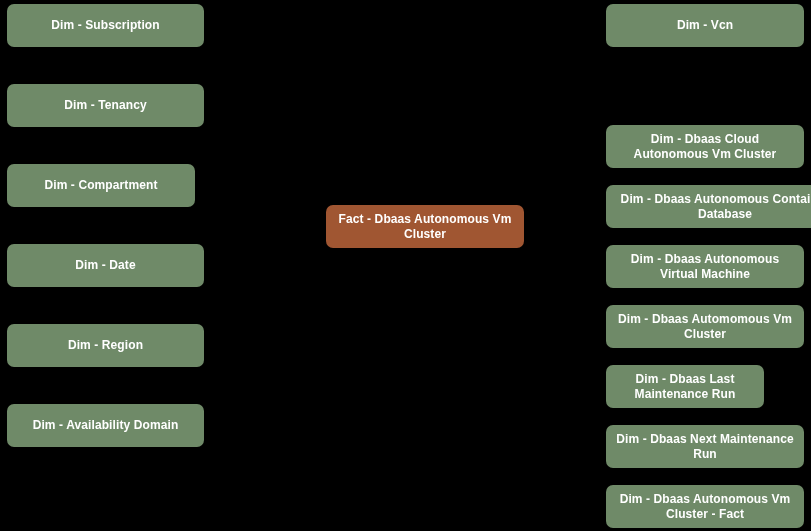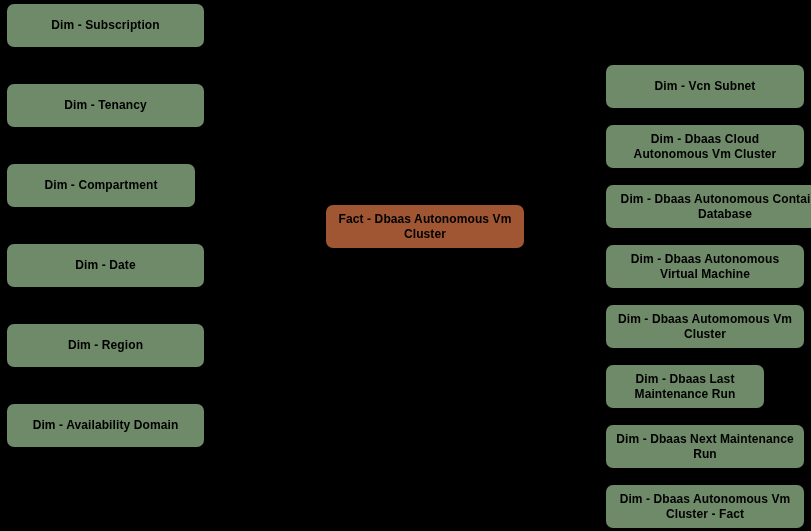--- a/index.html
+++ b/index.html
@@ -19,21 +19,21 @@
     overflow: hidden;
   }
   .node {
     position: absolute;
     box-sizing: border-box;
     border-radius: 7px;
     display: flex;
     align-items: center;
     justify-content: center;
     text-align: center;
-    color: #000000;
+    color: #ffffff;
     font-size: 12px;
     font-weight: bold;
     line-height: 15px;
     letter-spacing: 0.1px;
     padding: 2px 6px;
     -webkit-font-smoothing: antialiased;
   }
   .node.dim {
     background: #6f8a68;
   }
@@ -71,24 +71,24 @@
   </div>
 
   <div class="node dim" style="left:7px; top:404px; width:197px; height:43px;">
     <span class="node-label">Dim - Availability Domain</span>
   </div>
 
   <div class="node fact" style="left:326px; top:205px; width:198px; height:43px;">
     <span class="node-label">Fact - Dbaas Autonomous Vm Cluster</span>
   </div>
 
+  <div class="node dim" style="left:606px; top:4px; width:198px; height:43px;">
+    <span class="node-label">Dim - Vcn</span>
+  </div>
 
-  <div class="node dim" style="left:606px; top:65px; width:198px; height:43px;">
-    <span class="node-label">Dim - Vcn Subnet</span>
-  </div>
 
   <div class="node dim" style="left:606px; top:125px; width:198px; height:43px;text-align:center;">
     <span class="node-label">Dim - Dbaas Cloud Autonomous Vm Cluster</span>
   </div>
 
   <div class="node dim" style="left:606px; top:185px; width:238px; height:43px;">
     <span class="node-label">Dim - Dbaas Autonomous Container Database</span>
   </div>
 
   <div class="node dim" style="left:606px; top:245px; width:198px; height:43px;">

